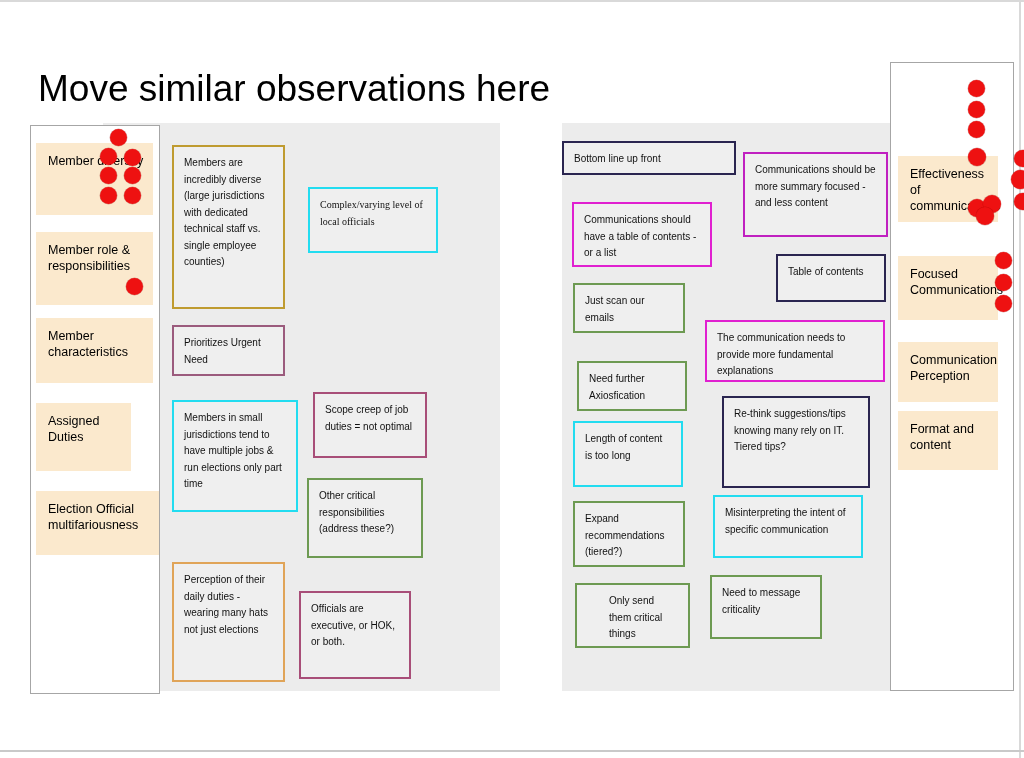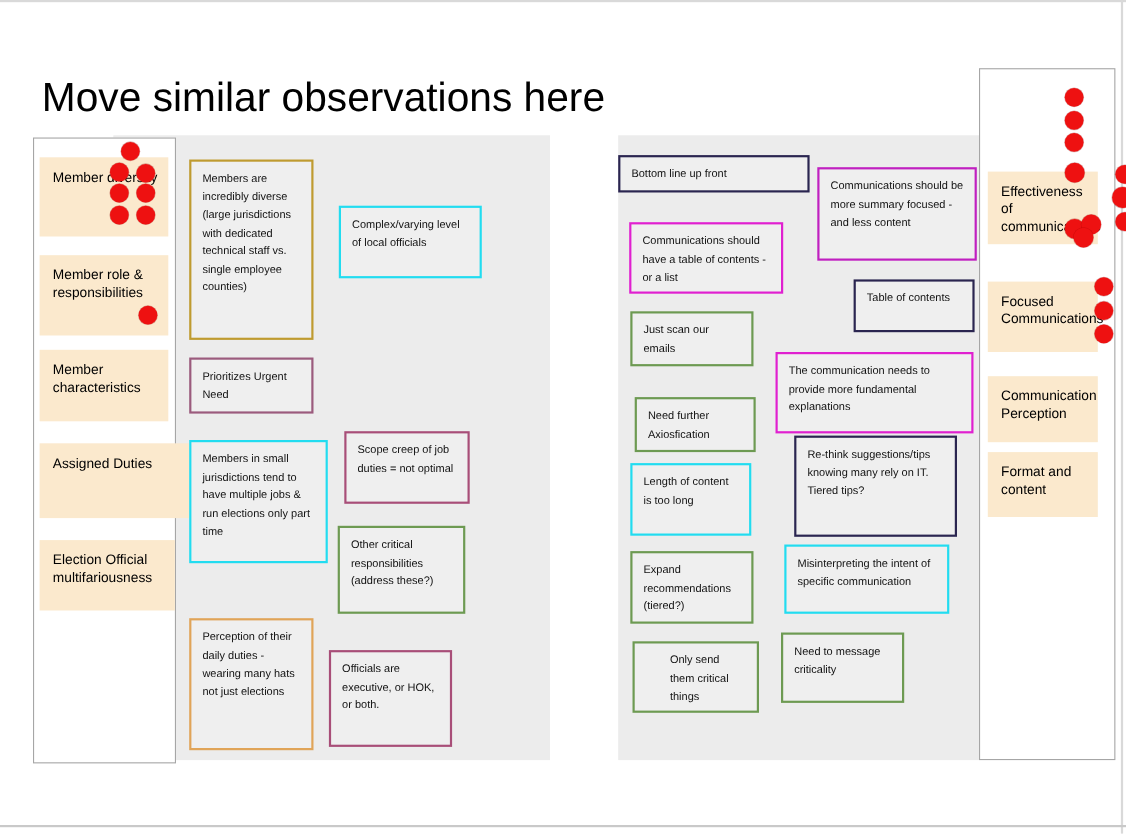--- a/index.html
+++ b/index.html
@@ -111,42 +111,42 @@
 
 <div class="cat" style="left:36px; top:143px; width:117px; height:72px;">
   <span>Member diversity</span>
 </div>
 <div class="cat" style="left:36px; top:232px; width:117px; height:73px;">
   <span>Member role &amp; responsibilities</span>
 </div>
 <div class="cat" style="left:36px; top:318px; width:117px; height:65px;">
   <span>Member characteristics</span>
 </div>
-<div class="cat" style="left:36px; top:403px; width:137px; height:68px;">
+<div class="cat" style="left:36px; top:403px; width:95px; height:68px;">
   <span>Assigned Duties</span>
 </div>
 <div class="cat" style="left:36px; top:491px; width:123px; height:64px;">
   <span>Election Official multifariousness</span>
 </div>
 
 <div class="dot" style="left:110px; top:129px; width:17px; height:17px;"></div>
 <div class="dot" style="left:100px; top:148px; width:17px; height:17px;"></div>
 <div class="dot" style="left:124px; top:149px; width:17px; height:17px;"></div>
 <div class="dot" style="left:100px; top:167px; width:17px; height:17px;"></div>
 <div class="dot" style="left:124px; top:167px; width:17px; height:17px;"></div>
 <div class="dot" style="left:100px; top:187px; width:17px; height:17px;"></div>
 <div class="dot" style="left:124px; top:187px; width:17px; height:17px;"></div>
 
 <div class="dot" style="left:126px; top:278px; width:17px; height:17px;"></div>
 
 <div class="note" style="left:172px; top:145px; width:113px; height:164px; border-color:#bf9b30;">
   <span>Members are incredibly diverse (large jurisdictions with dedicated technical staff vs. single employee counties)</span>
 </div>
 
-<div class="note" style="left:308px; top:187px; width:130px; height:66px; border-color:#22dcf0;">
+<div class="note" style="left:308px; top:187px; width:130px; height:66px; border-color:#22dcf0;font-family:Liberation Serif, serif;">
   <span>Complex/varying level of local officials</span>
 </div>
 
 <div class="note" style="left:172px; top:325px; width:113px; height:51px; border-color:#9b5b7d;">
   <span>Prioritizes Urgent Need</span>
 </div>
 
 <div class="note" style="left:172px; top:400px; width:126px; height:112px; border-color:#22dcf0;">
   <span>Members in small jurisdictions tend to have multiple jobs &amp; run elections only part time</span>
 </div>
@@ -199,21 +199,21 @@
 </div>
 
 <div class="note" style="left:743px; top:152px; width:145px; height:85px; border-color:#c020c0;">
   <span>Communications should be more summary focused - and less content</span>
 </div>
 
 <div class="note" style="left:776px; top:254px; width:110px; height:48px; border-color:#2a2550;">
   <span>Table of contents</span>
 </div>
 
-<div class="note" style="left:705px; top:320px; width:180px; height:74px; border-color:#e020d0;">
+<div class="note" style="left:705px; top:320px; width:180px; height:62px; border-color:#e020d0;">
   <span>The communication needs to provide more fundamental explanations</span>
 </div>
 
 <div class="note" style="left:722px; top:396px; width:148px; height:92px; border-color:#2a2550;">
   <span>Re-think suggestions/tips knowing many rely on IT. Tiered tips?</span>
 </div>
 
 <div class="note" style="left:713px; top:495px; width:150px; height:63px; border-color:#22dcf0;">
   <span>Misinterpreting the intent of specific communication</span>
 </div>

